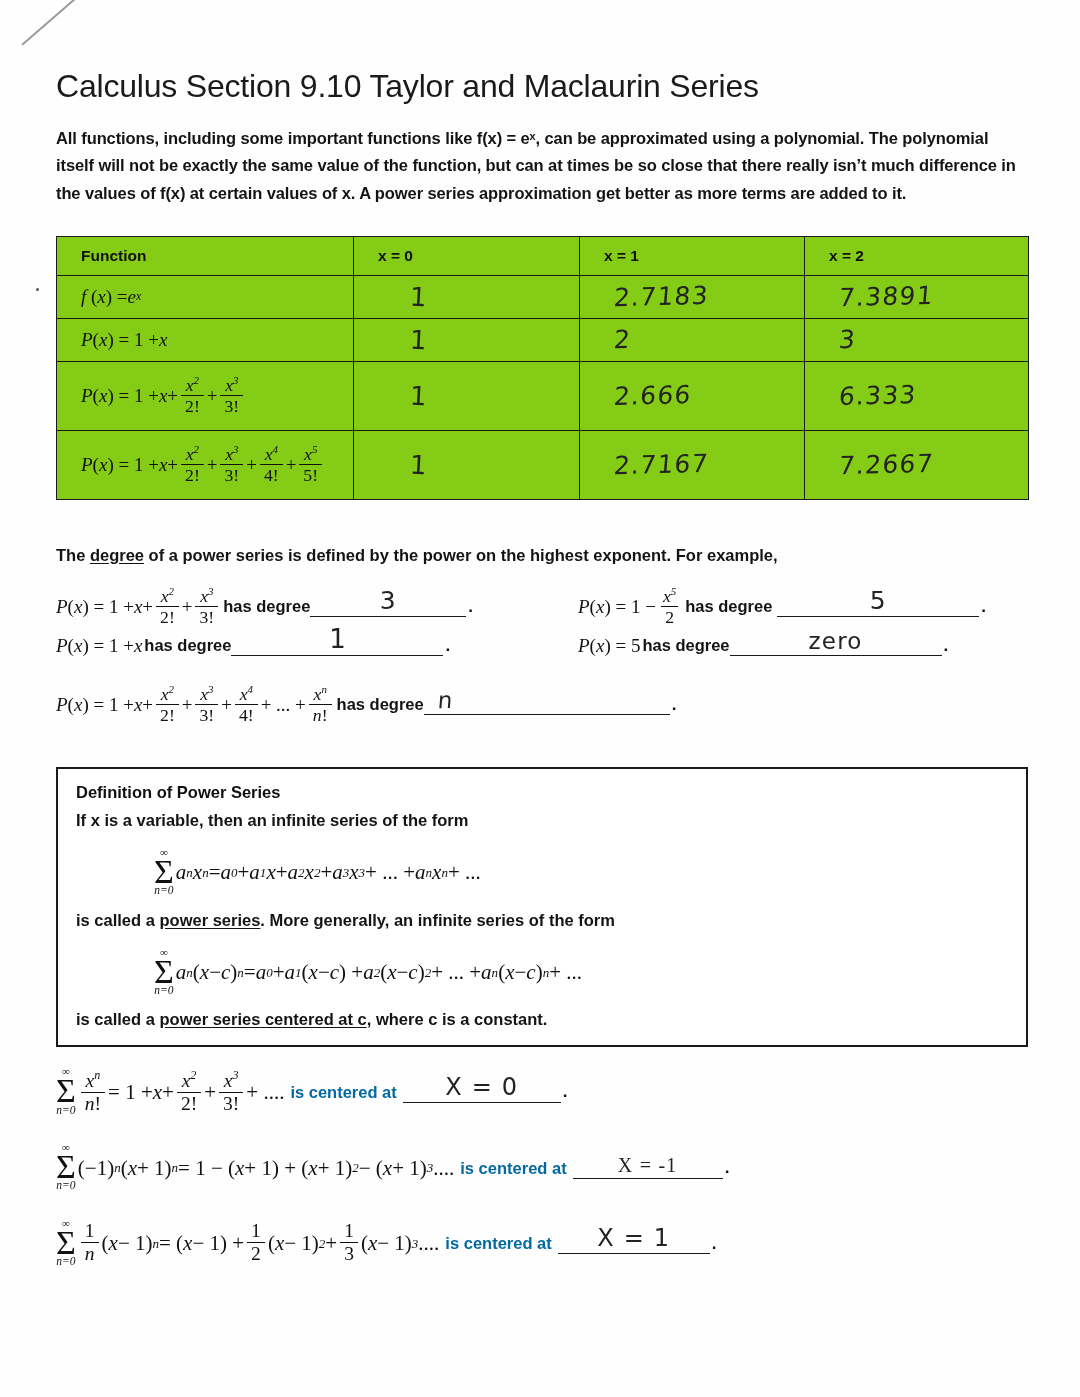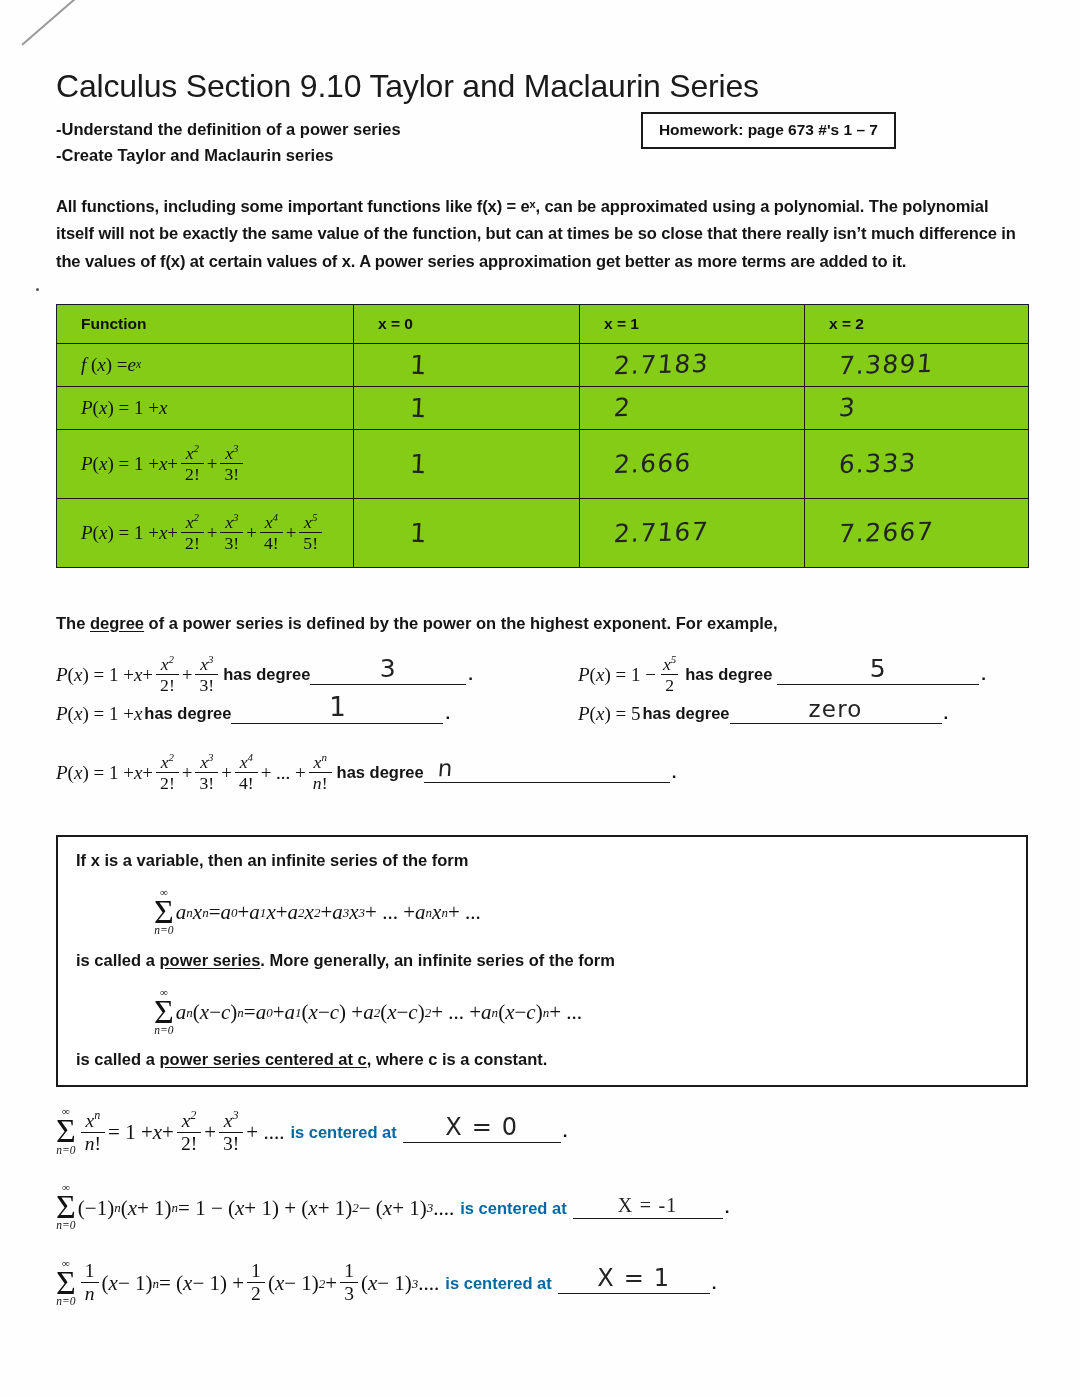--- a/index.html
+++ b/index.html
@@ -298,25 +298,20 @@
     <div class="bar"></div>
   </div>
   <div class="tiny-dot"></div>
   <div class="tiny-dot-2"></div>
   <div class="tiny-dot-3"></div>
 
   <div class="content">
 
     <h1 class="title">Calculus Section 9.10 Taylor and Maclaurin Series</h1>
 
-    <div class="obj-row">
-      <div class="objectives">-Understand the definition of a power series</div>
-      <div class="objectives">-Create Taylor and Maclaurin series</div>
-      <div class="hw-box">Homework: page 673 #'s 1 – 7</div>
-    </div>
 
     <p class="body-par">All functions, including some important functions like f(x) = eˣ, can be approximated using a polynomial.  The polynomial itself will not be exactly the same value of the function, but can at times be so close that there really isn’t much difference in the values of f(x) at certain values of x.  A power series approximation get better as more terms are added to it.</p>
 
     <table class="fn-table">
       <colgroup>
         <col class="col-fn">
           <col class="col-x0">
           <col class="col-x1">
           <col class="col-x2">
       </colgroup>
@@ -528,20 +523,21 @@
         <span class="lbl">has degree</span>
         <span class="blank" style="width:246px;">
           <span class="ans-left hw" style="font-size:23px;">n</span>
         </span>
         <span class="period">.</span>
       </div>
 
     </div>
 
     <div class="def-box">
+      <div class="def-title">Definition of Power Series</div>
       <p class="def-text">If x is a variable, then an infinite series of the form</p>
 
       <div class="def-eq">
         <span class="math" style="font-size:21px;">
           <span class="sum">
             <span class="lim-top">∞</span>
             <span class="sigma">Σ</span>
             <span class="lim-bot">n=0</span>
           </span>
           <em>a</em>

